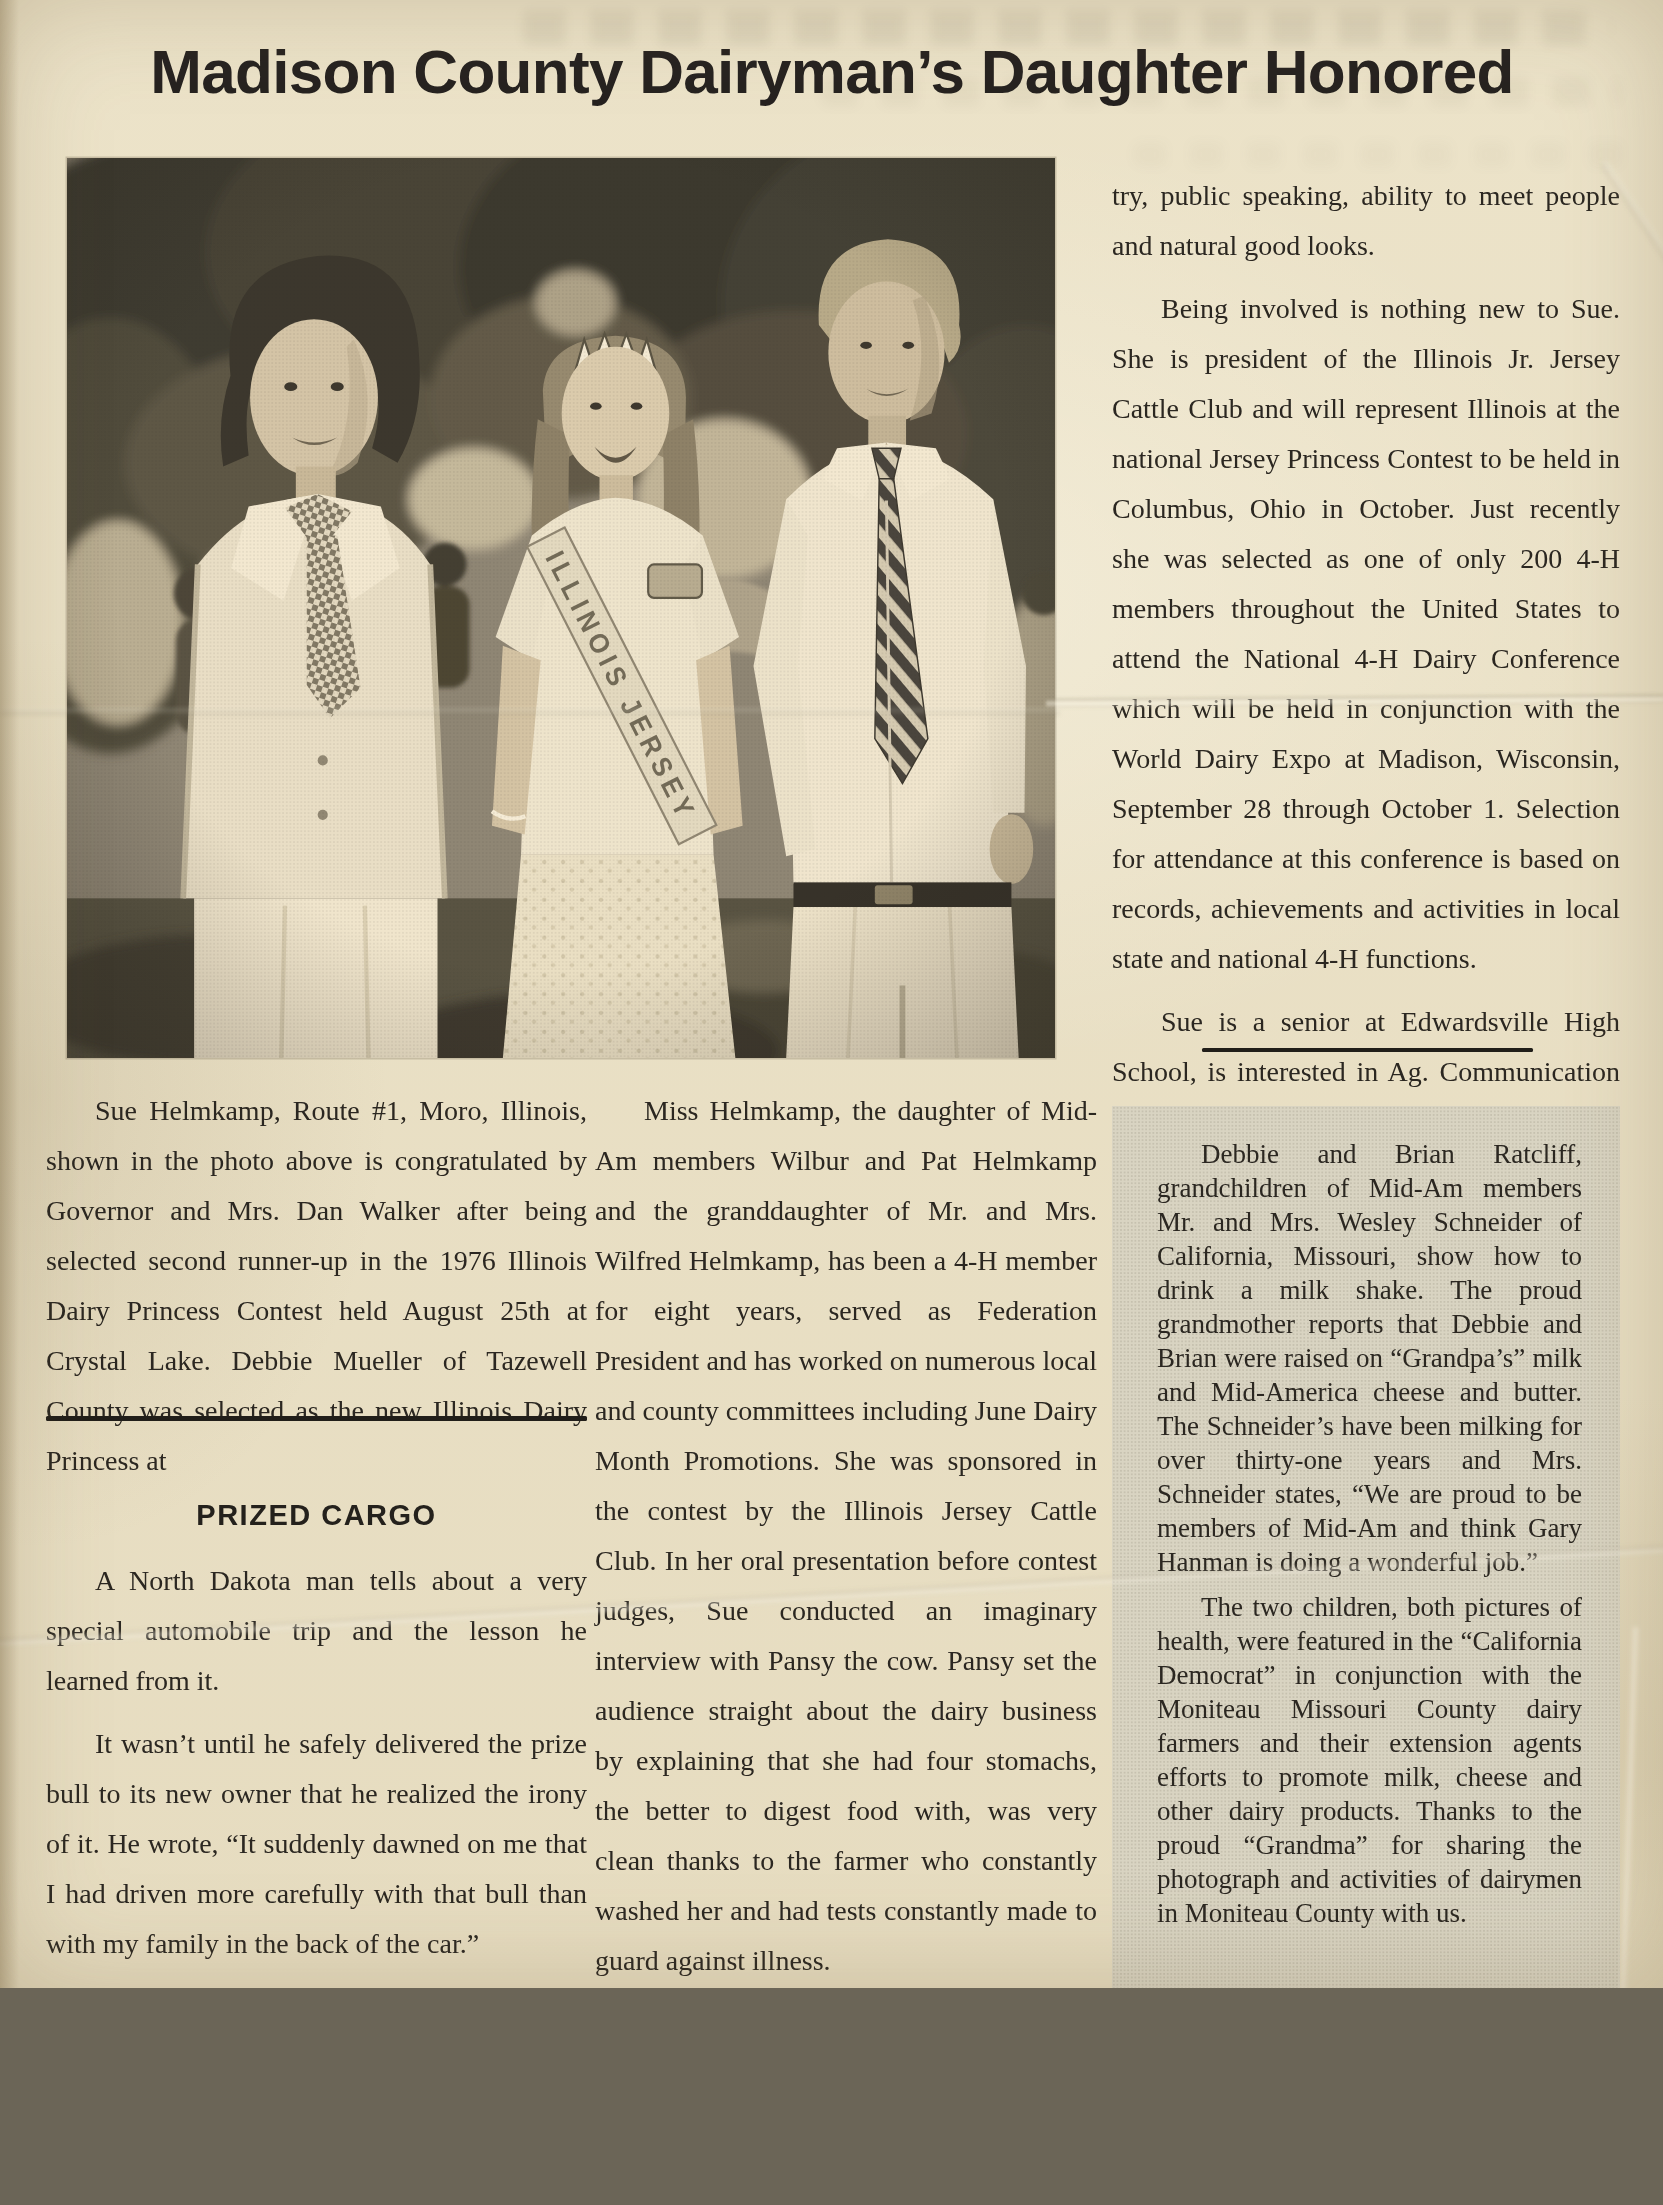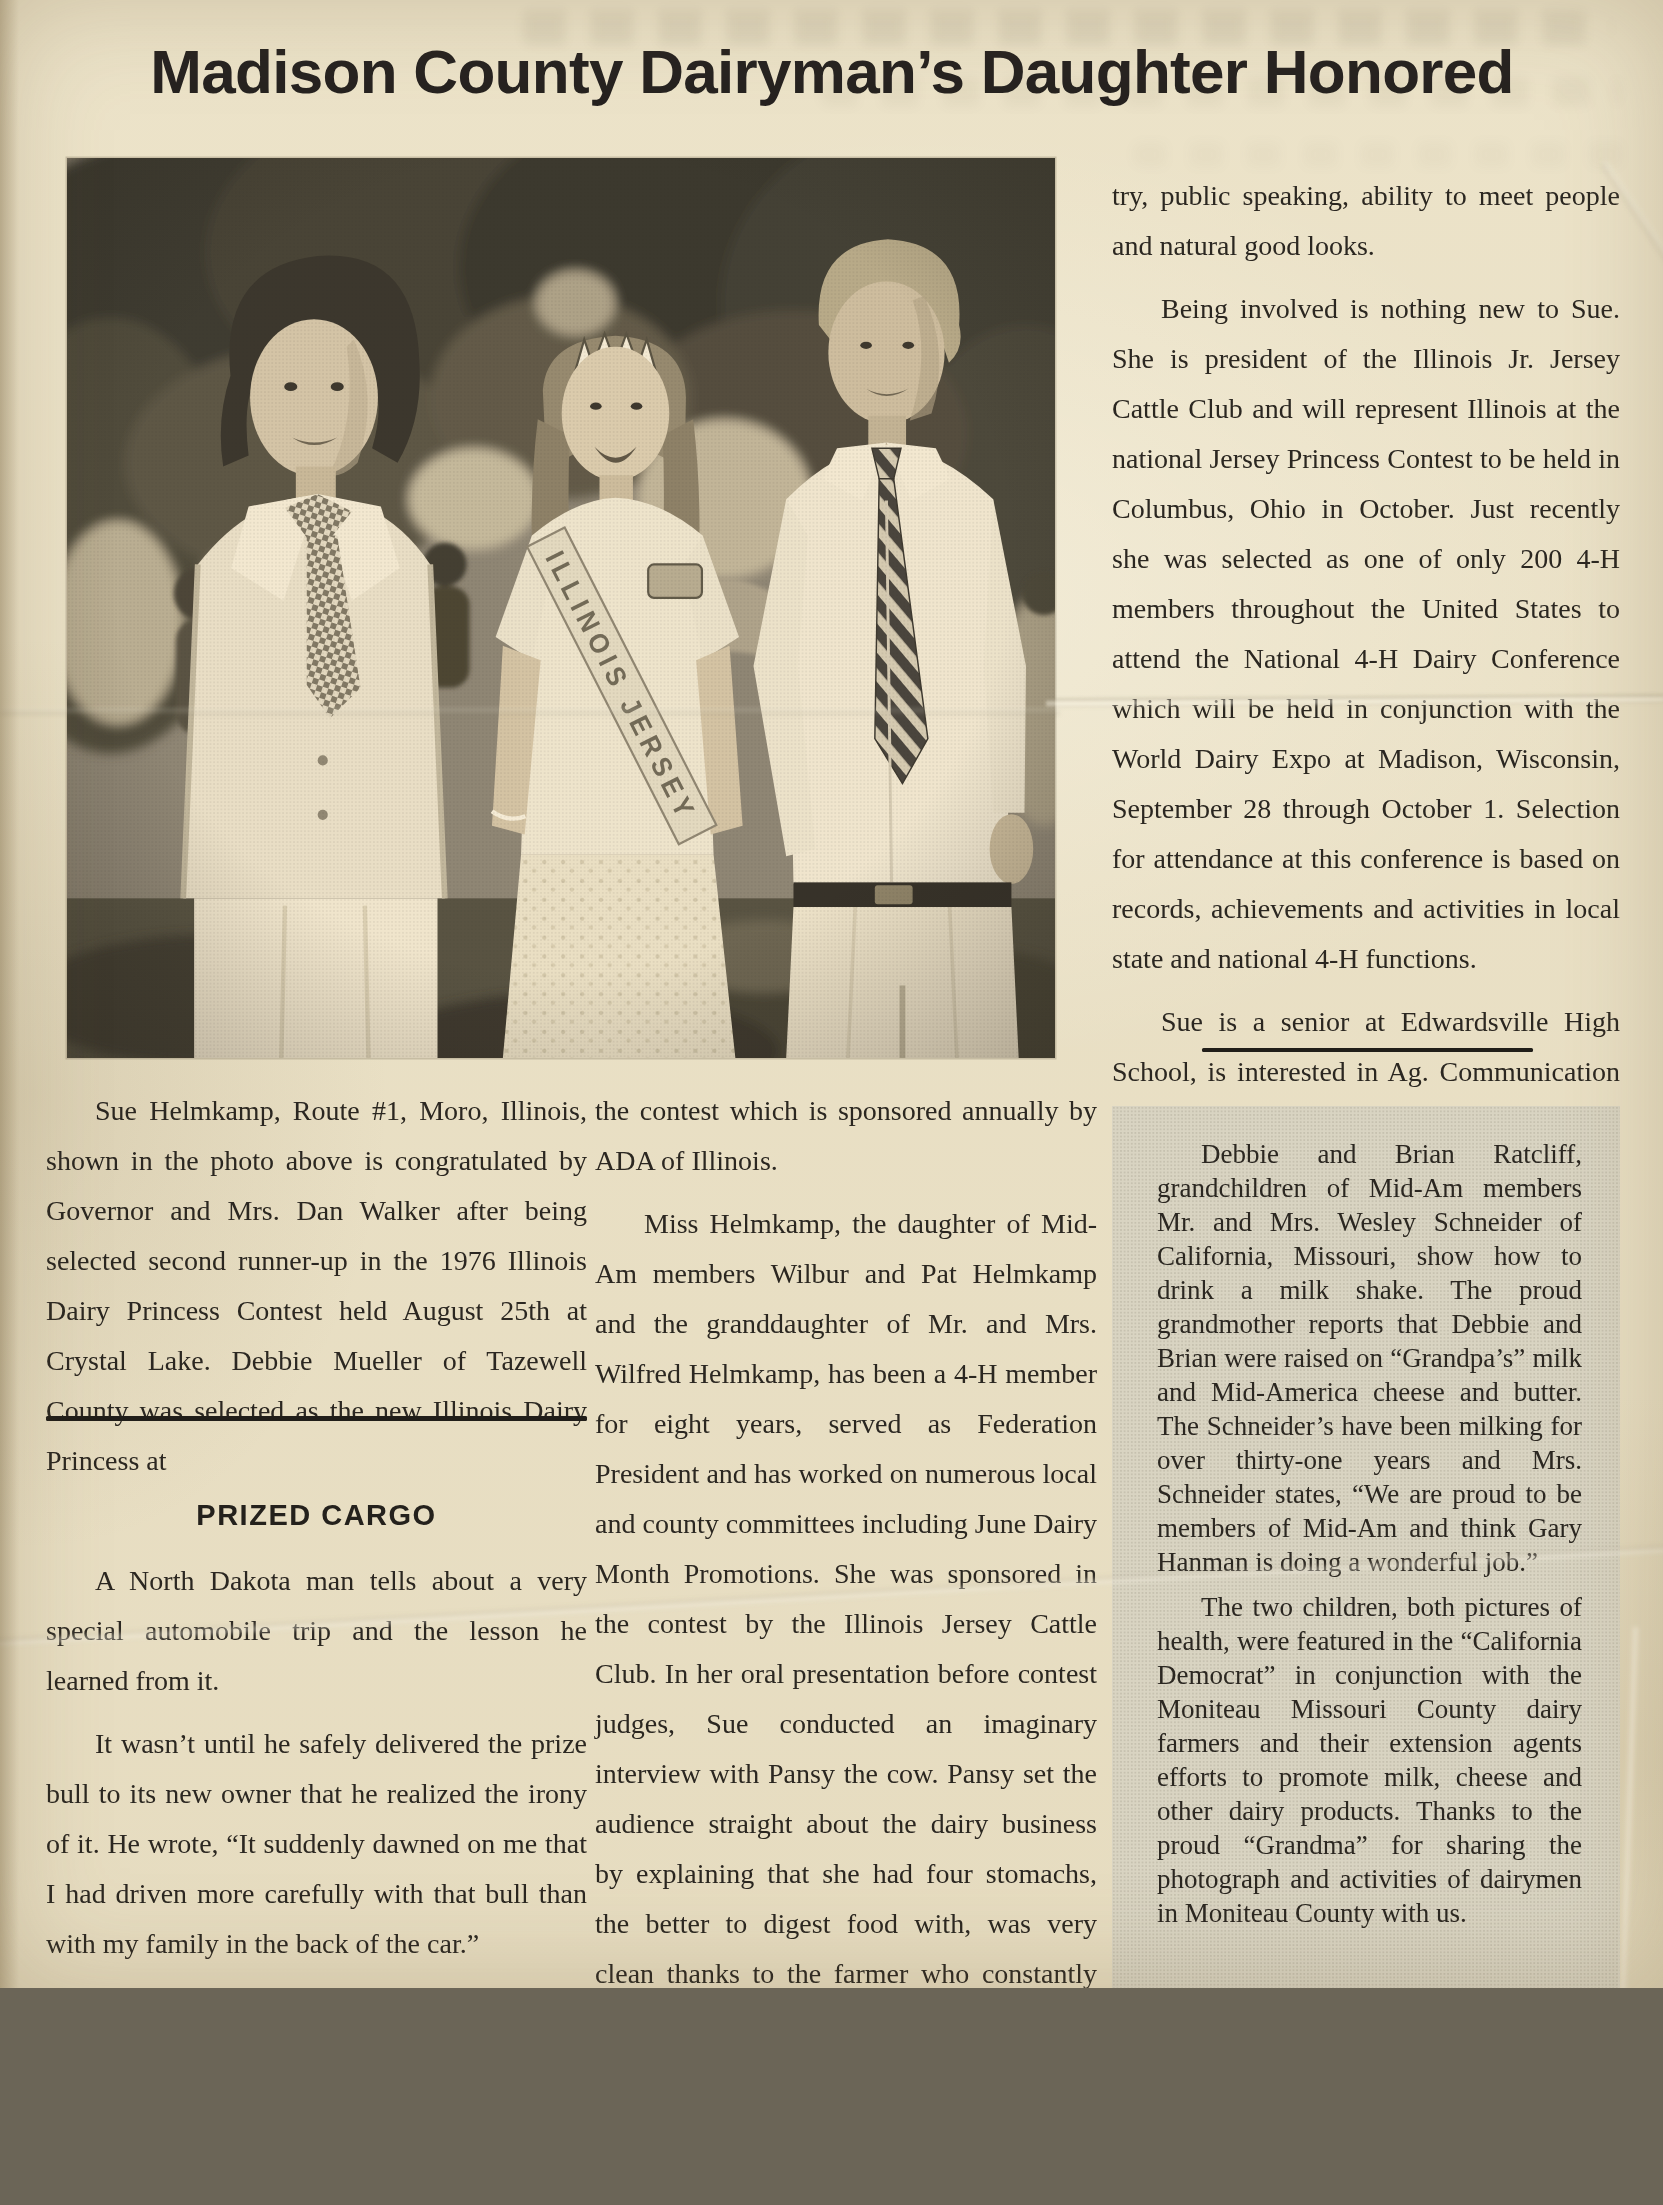--- a/index.html
+++ b/index.html
@@ -253,21 +253,20 @@
 
   <div class="rule rule-left"></div>
 
   <div class="col col-left">
     <h2 class="kicker">PRIZED CARGO</h2>
     <p>A North Dakota man tells about a very special automobile trip and the lesson he learned from it.</p>
     <p>It wasn’t until he safely delivered the prize bull to its new owner that he realized the irony of it. He wrote, “It suddenly dawned on me that I had driven more carefully with that bull than with my family in the back of the car.”</p>
   </div>
 
   <div class="col col-middle">
-    <p class="cont">the contest which is sponsored annually by ADA of Illinois.</p>
     <p>Miss Helmkamp, the daughter of Mid-Am members Wilbur and Pat Helmkamp and the granddaughter of Mr. and Mrs. Wilfred Helmkamp, has been a 4-H member for eight years, served as Federation President and has worked on numerous local and county committees including June Dairy Month Promotions. She was sponsored in the contest by the Illinois Jersey Cattle Club. In her oral presentation before contest judges, Sue conducted an imaginary interview with Pansy the cow. Pansy set the audience straight about the dairy business by explaining that she had four stomachs, the better to digest food with, was very clean thanks to the farmer who constantly washed her and had tests constantly made to guard against illness.</p>
   </div>
 
   <div class="page-num">4</div>
   <div class="pub">Market Messenger</div>
 
   <div class="crease crease-photo"></div>
   <div class="crease crease-right"></div>
   <div class="crease crease-mid"></div>
   <div class="crease crease-tr"></div>

